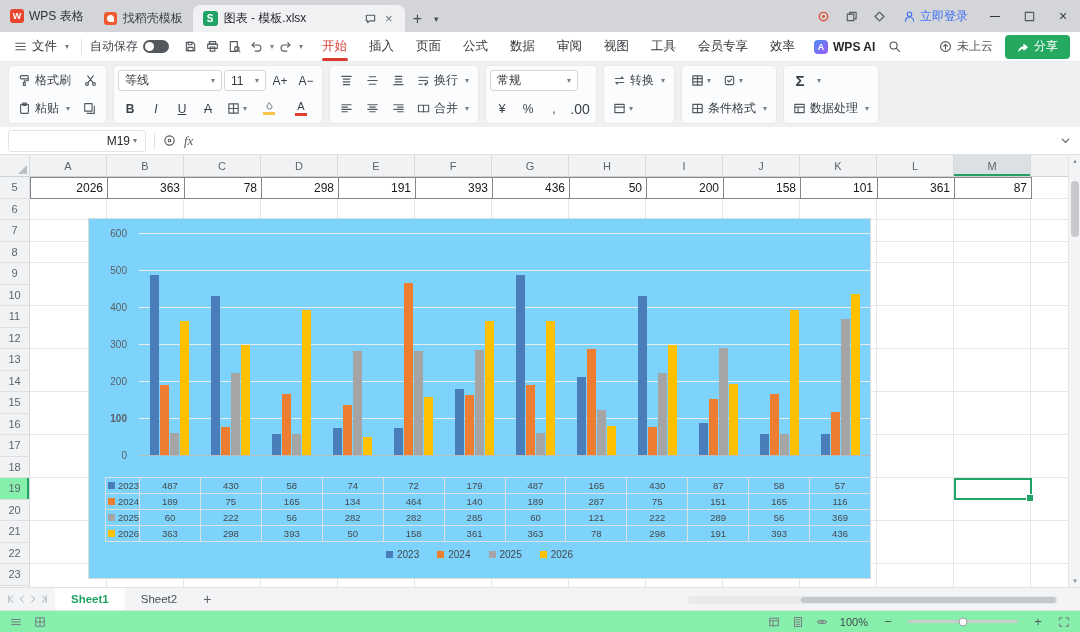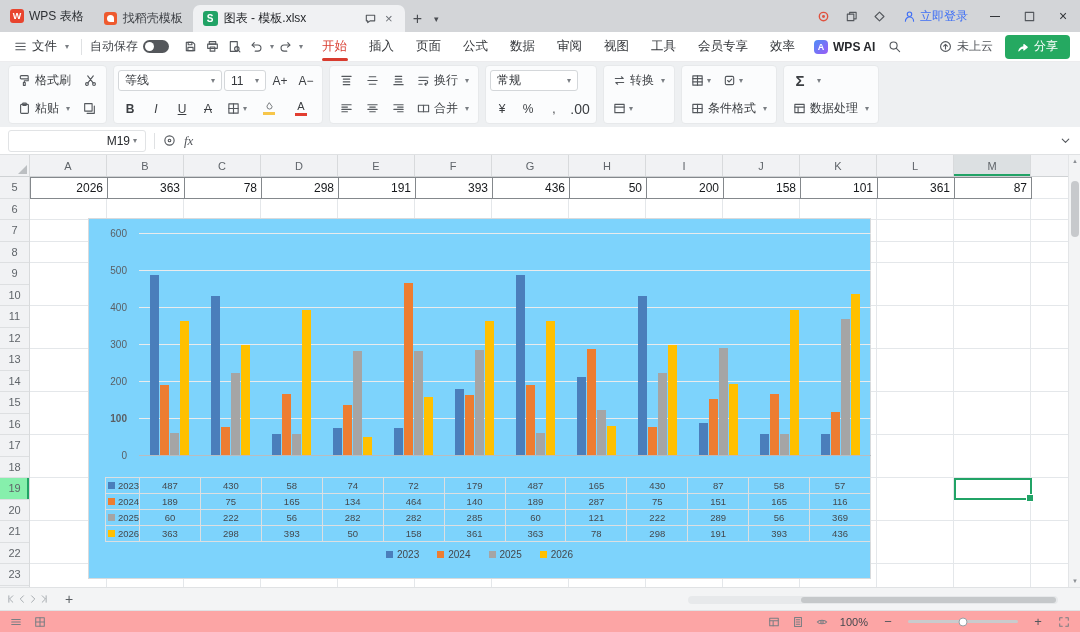--- a/index.html
+++ b/index.html
@@ -116,21 +116,21 @@
   .sheetbar{left:0;top:587px;width:1080px;height:23px;background:#f3f4f5;border-top:1px solid #e0e2e4;display:flex;align-items:center}
   .nav{display:flex;align-items:center;gap:1px;padding:0 6px}
   .nav .icon svg{stroke:#9aa0a5;width:10px;height:10px}
   .stab{height:100%;padding:0 16px;display:flex;align-items:center;font-size:11.5px;color:#4a4e53}
   .stab.active{background:#fff;color:var(--selection-green,#21a366);font-weight:bold}
   .addsheet{padding:0 10px;font-size:14px;color:#5a5e63}
   .hscroll{position:absolute;right:22px;top:8px;width:370px;height:8px;background:#e7e9eb;border-radius:4px}
   .hthumb{position:absolute;right:2px;top:1px;width:255px;height:6px;background:#c5c8ca;border-radius:3px}
 
   
-  .statusbar{left:0;top:610px;width:1080px;height:22px;background:#fca5a5;border-top:1px solid #e0e2e4;display:flex;align-items:center;padding:0 10px;gap:12px;font-size:11px;color:#45494e}
+  .statusbar{left:0;top:610px;width:1080px;height:22px;background:#86efac;border-top:1px solid #e0e2e4;display:flex;align-items:center;padding:0 10px;gap:12px;font-size:11px;color:#45494e}
   .statusbar .icon svg{stroke:#7a7e83;width:12px;height:12px}
   .sspacer{flex:1}
   .zoombtn{width:16px;height:16px;display:flex;align-items:center;justify-content:center;color:#55585d;font-size:13px}
   .ztrack{width:110px;height:3px;background:#c9cbcd;border-radius:2px;position:relative}
   .zthumb{position:absolute;left:50%;top:50%;transform:translate(-50%,-50%);width:9px;height:9px;border-radius:50%;background:#fff;border:1px solid #9aa0a5}
 </style>
 </head>
 <body>
 
 <div class="abs titlebar">
@@ -822,20 +822,24 @@
         <svg viewBox="0 0 14 14">
           <path d="M5 2.5 9.5 7 5 11.5"></path>
         </svg>
       </span>
     <span class="icon">
         <svg viewBox="0 0 14 14">
           <path d="M4.5 2.5 9 7l-4.5 4.5M10 2.5v9"></path>
         </svg>
       </span>
   </div>
+  <div style="display:flex;height:100%">
+      <div class="stab active">Sheet1</div>
+      <div class="stab">Sheet2</div>
+    </div>
   <div class="addsheet">+</div>
   <div class="hscroll">
       <div class="hthumb"></div>
     </div>
 </div>
 
 <div class="abs statusbar">
   <span class="icon">
       <svg viewBox="0 0 14 14">
         <path d="M2 4h10M2 7h10M2 10h10"></path>

